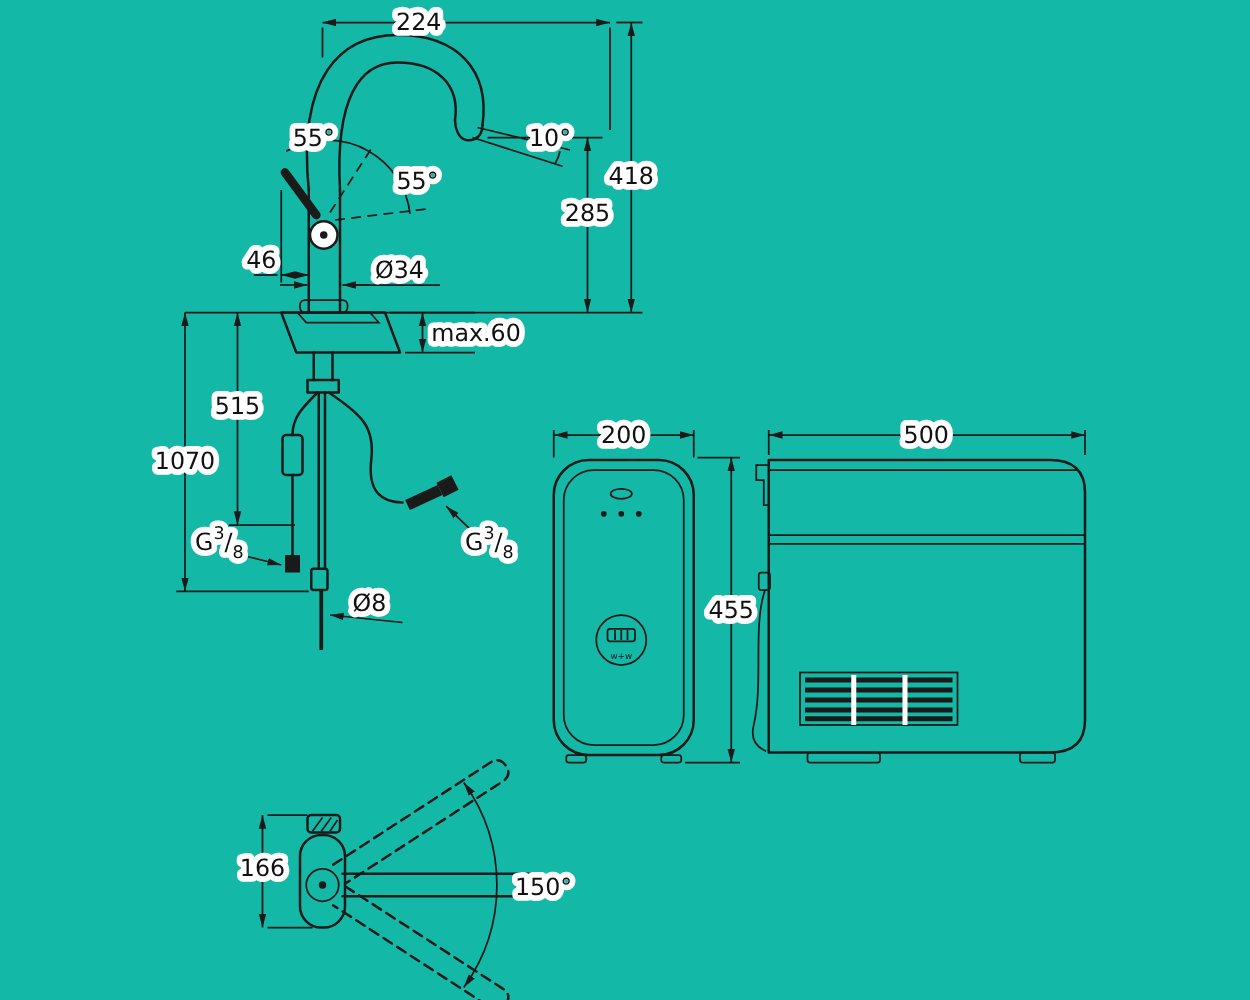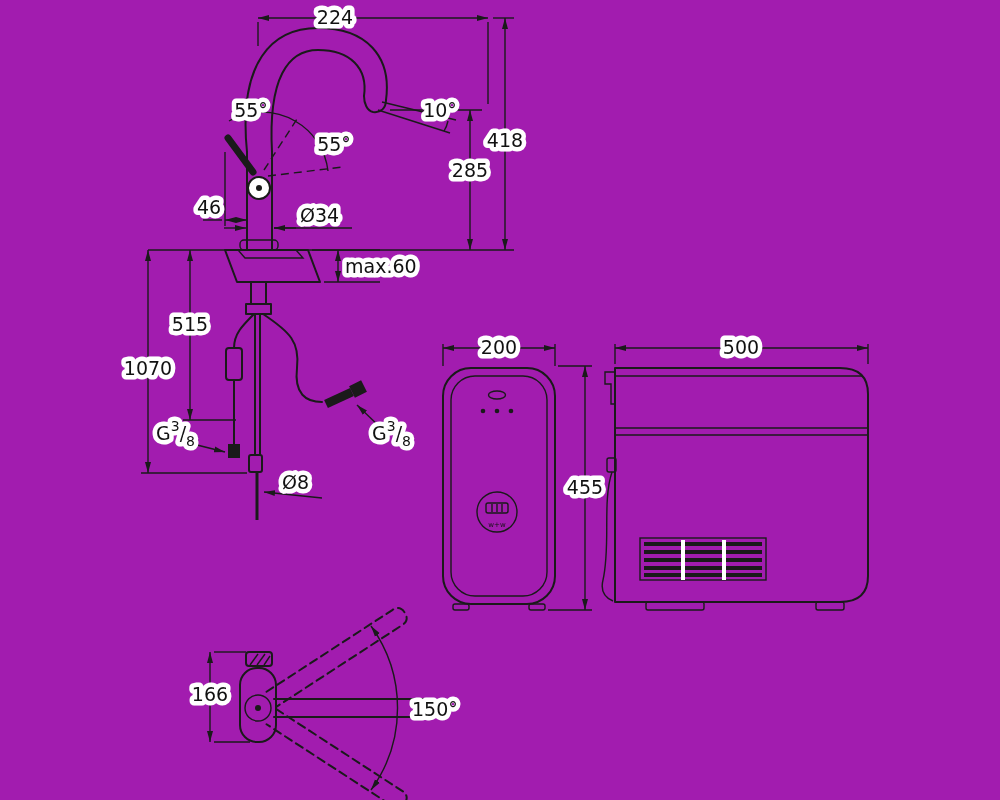--- a/index.html
+++ b/index.html
@@ -1,16 +1,16 @@
 <!DOCTYPE html>
 <html><head>
 <meta charset="utf-8">
 <style>
   html,body { margin:0; padding:0; background:#fff; }
-  .canvas { position:relative; width:1000px; height:800px; background:#a21caf; overflow:hidden; }
+  .canvas { position:relative; width:1000px; height:800px; background:#14b8a6; overflow:hidden; }
   svg { position:absolute; left:0; top:0; }
   .ln   { fill:none; stroke:#1a1a1a; stroke-width:2;   stroke-linecap:round; stroke-linejoin:round; }
   .lever{ fill:none; stroke:#1a1a1a; stroke-width:7;   stroke-linecap:round; }
   .dl   { fill:none; stroke:#1a1a1a; stroke-width:1.4; }
   .dash { stroke-dasharray:8 5; }
   .dim  { font-family:"DejaVu Sans", sans-serif; font-size:19px; fill:#111;
           paint-order:stroke; stroke:#ffffff; stroke-width:9px; stroke-linejoin:round; }
   .frac { font-size:14px; }
   .tiny { font-family:"DejaVu Sans", sans-serif; font-size:7px; fill:#111; }
   .blk  { fill:#1a1a1a; stroke:none; }

